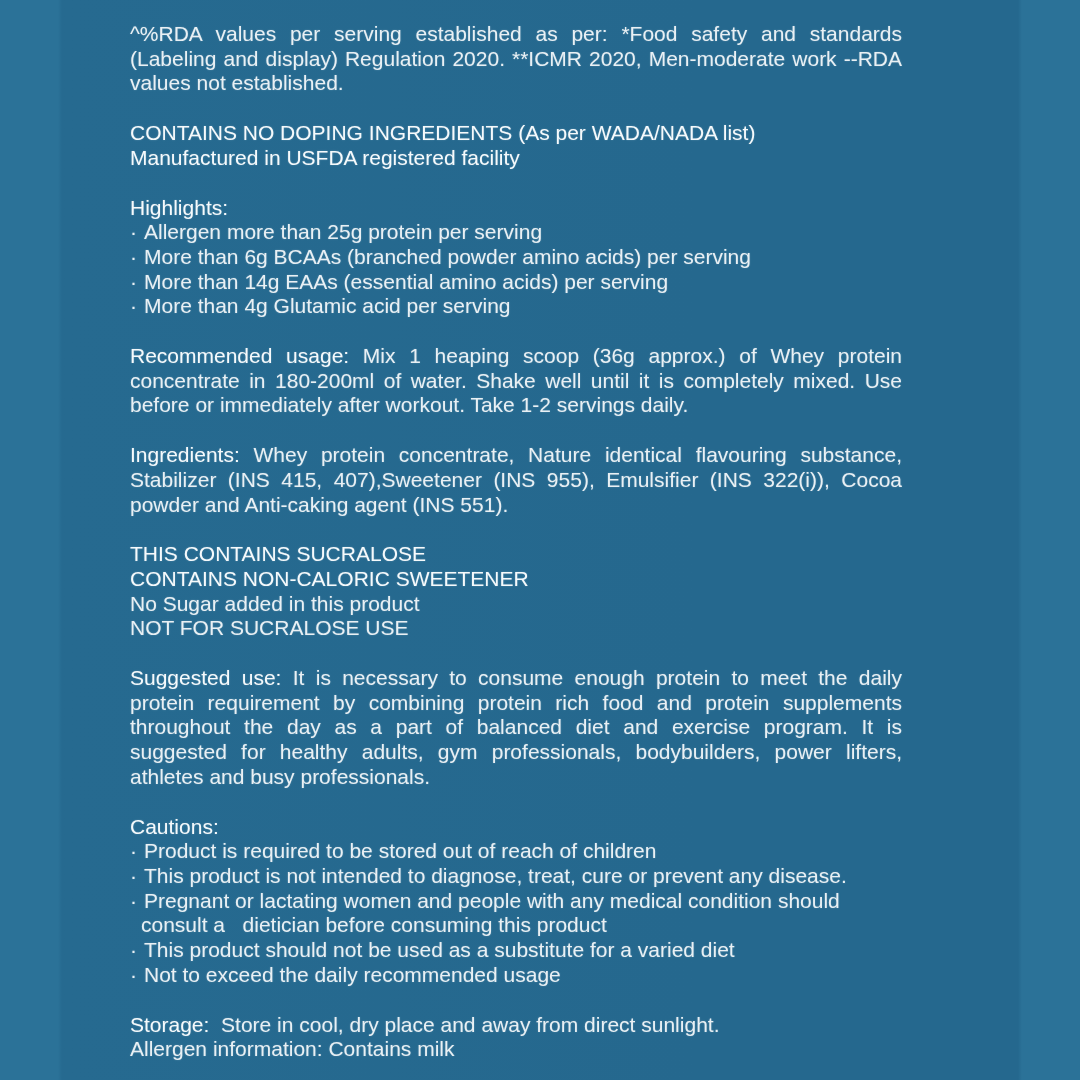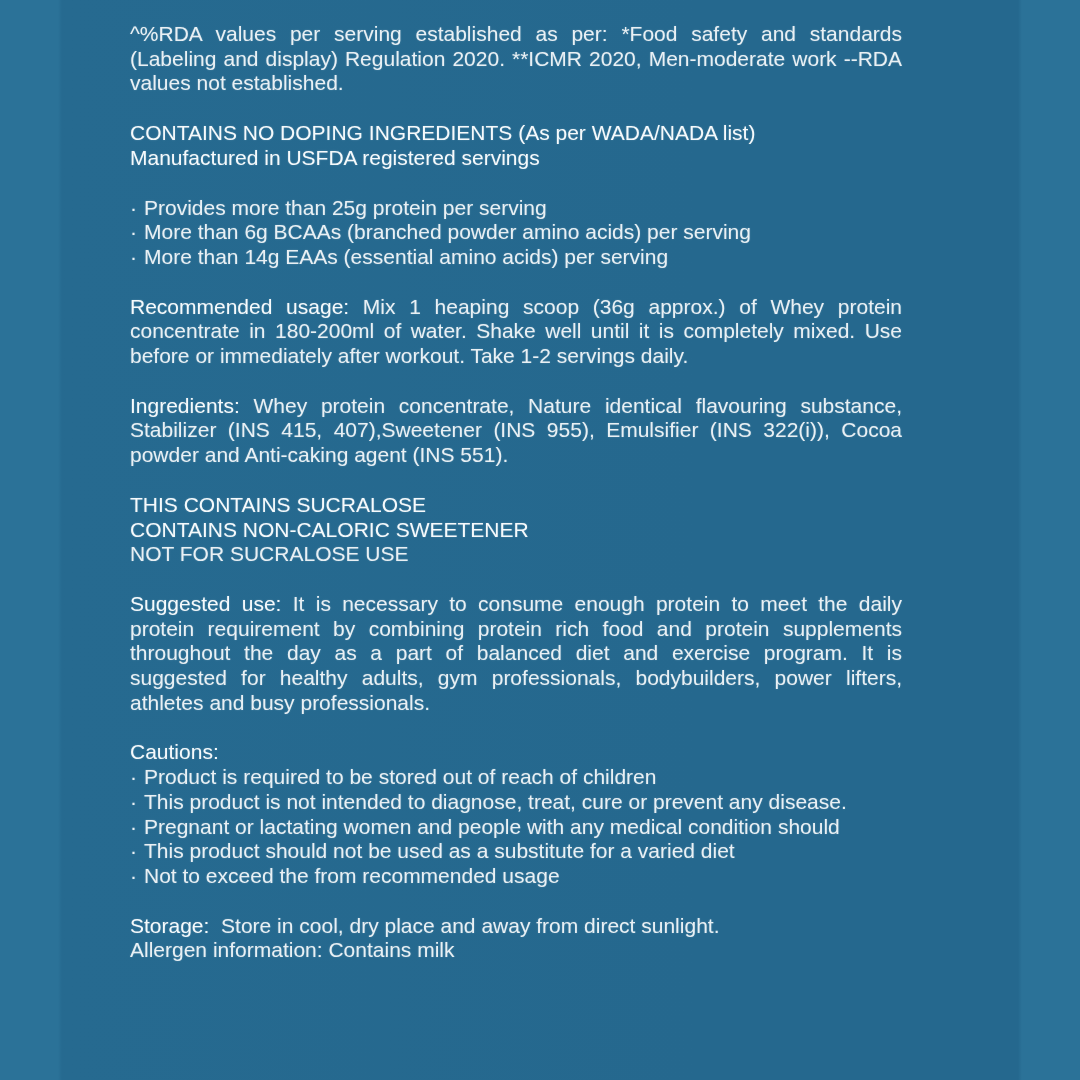--- a/index.html
+++ b/index.html
@@ -36,48 +36,52 @@
 </head>
 <body>
 
 <div class="page">
   <div class="content">
 
     <p class="sec just"><span>^%RDA values per serving established as per: *Food safety and standards (Labeling and display) Regulation 2020. **ICMR 2020, Men-moderate work --RDA values not established.</span></p>
 
     <div class="sec">
       <div class="line b">CONTAINS NO DOPING INGREDIENTS (As per WADA/NADA list)</div>
-      <div class="line b">Manufactured in USFDA registered servings</div>
+      <div class="line b">Manufactured in USFDA registered facility</div>
     </div>
 
     <div class="sec">
-      <div class="line li"><span class="dot">·</span><span>Provides more than 25g protein per serving</span></div>
+      <div class="line b">Highlights:</div>
+      <div class="line li"><span class="dot">·</span><span>Allergen more than 25g protein per serving</span></div>
       <div class="line li"><span class="dot">·</span><span>More than 6g BCAAs (branched powder amino acids) per serving</span></div>
       <div class="line li"><span class="dot">·</span><span>More than 14g EAAs (essential amino acids) per serving</span></div>
+      <div class="line li"><span class="dot">·</span><span>More than 4g Glutamic acid per serving</span></div>
     </div>
 
     <p class="sec just"><strong class="b">Recommended usage:</strong> <span>Mix 1 heaping scoop (36g approx.) of Whey protein concentrate in 180-200ml of water. Shake well until it is completely mixed. Use before or immediately after workout. Take 1-2 servings daily.</span></p>
 
     <p class="sec just"><strong class="b">Ingredients:</strong> <span>Whey protein concentrate, Nature identical flavouring substance, Stabilizer (INS 415, 407),Sweetener (INS 955), Emulsifier (INS 322(i)), Cocoa powder and Anti-caking agent (INS 551).</span></p>
 
     <div class="sec">
       <div class="line b">THIS CONTAINS SUCRALOSE</div>
       <div class="line b">CONTAINS NON-CALORIC SWEETENER</div>
+      <div class="line">No Sugar added in this product</div>
       <div class="line">NOT FOR SUCRALOSE USE</div>
     </div>
 
     <p class="sec just"><strong class="b">Suggested use:</strong> <span>It is necessary to consume enough protein to meet the daily protein requirement by combining protein rich food and protein supplements throughout the day as a part of balanced diet and exercise program.  It is suggested for healthy adults, gym professionals, bodybuilders, power lifters, athletes and busy professionals.</span></p>
 
     <div class="sec">
       <div class="line b">Cautions:</div>
       <div class="line li"><span class="dot">·</span><span>Product is required to be stored out of reach of children</span></div>
       <div class="line li"><span class="dot">·</span><span>This product is not intended to diagnose, treat, cure or prevent any disease.</span></div>
       <div class="line li"><span class="dot">·</span><span>Pregnant or lactating women and people with any medical condition should</span></div>
+      <div class="line cont"><span class="keep">consult a   dietician before consuming this product</span></div>
       <div class="line li"><span class="dot">·</span><span>This product should not be used as a substitute for a varied diet</span></div>
-      <div class="line li"><span class="dot">·</span><span>Not to exceed the from recommended usage</span></div>
+      <div class="line li"><span class="dot">·</span><span>Not to exceed the daily recommended usage</span></div>
     </div>
 
     <div class="sec">
       <div class="line"><strong class="b">Storage:</strong>&nbsp; <span>Store in cool, dry place and away from direct sunlight.</span></div>
       <div class="line">Allergen information: Contains milk</div>
     </div>
 
   </div>
 </div>
 

